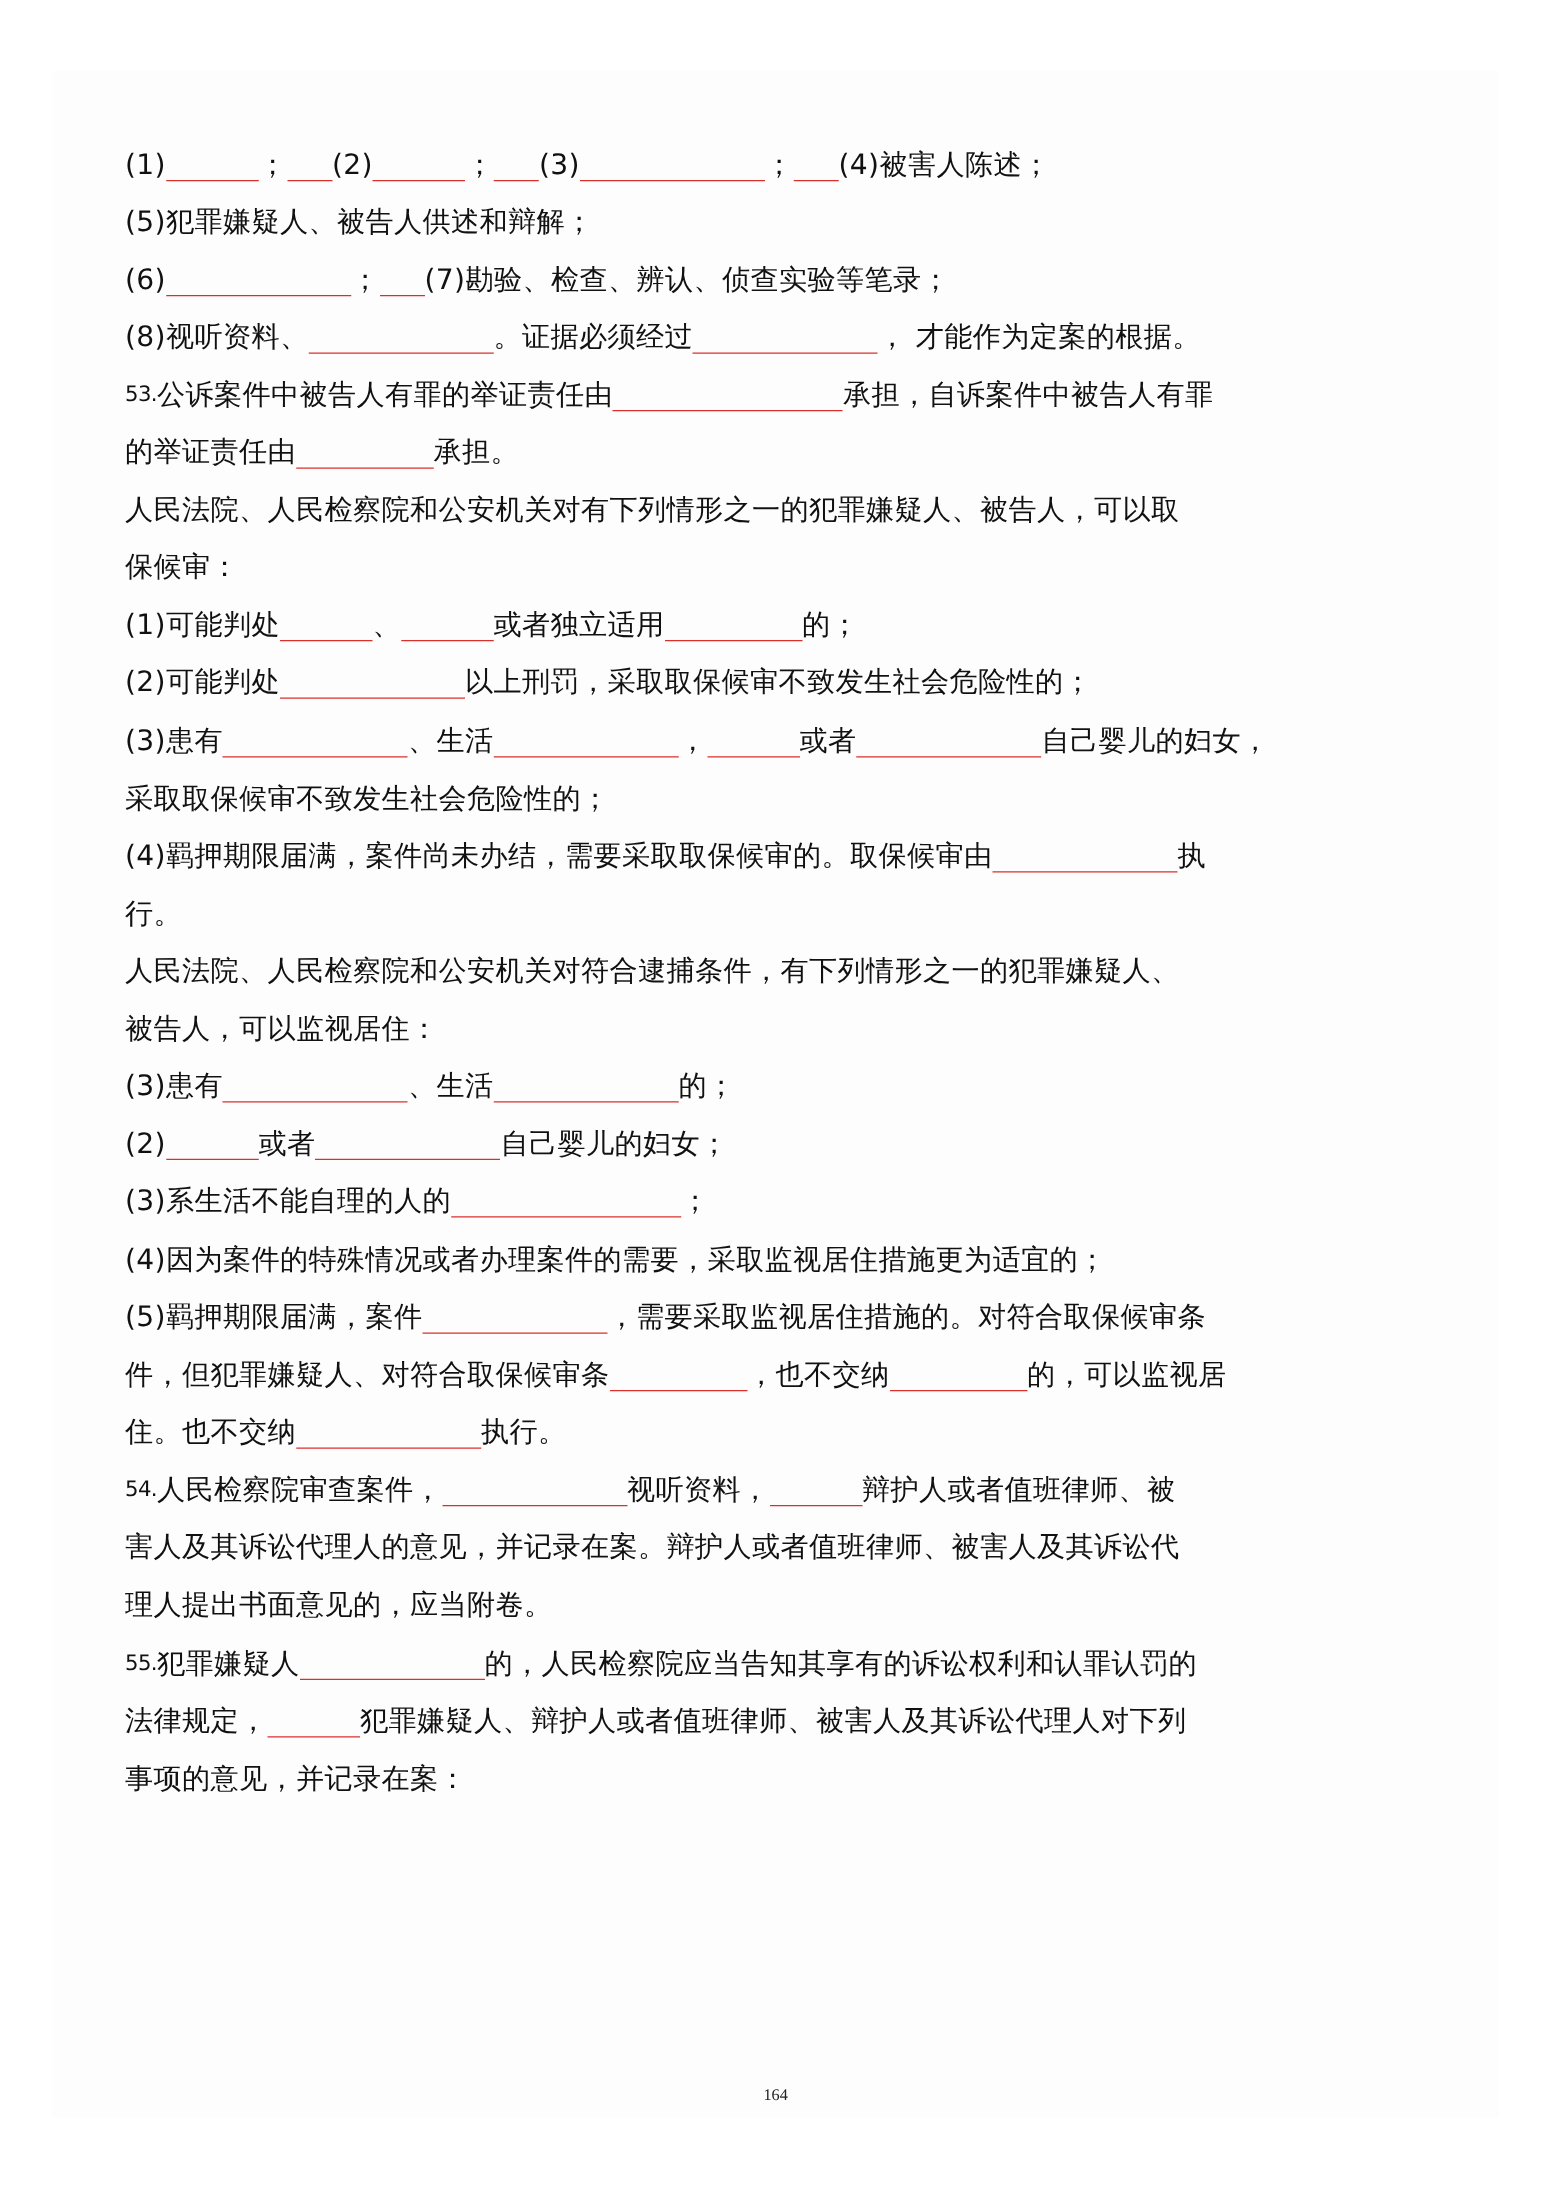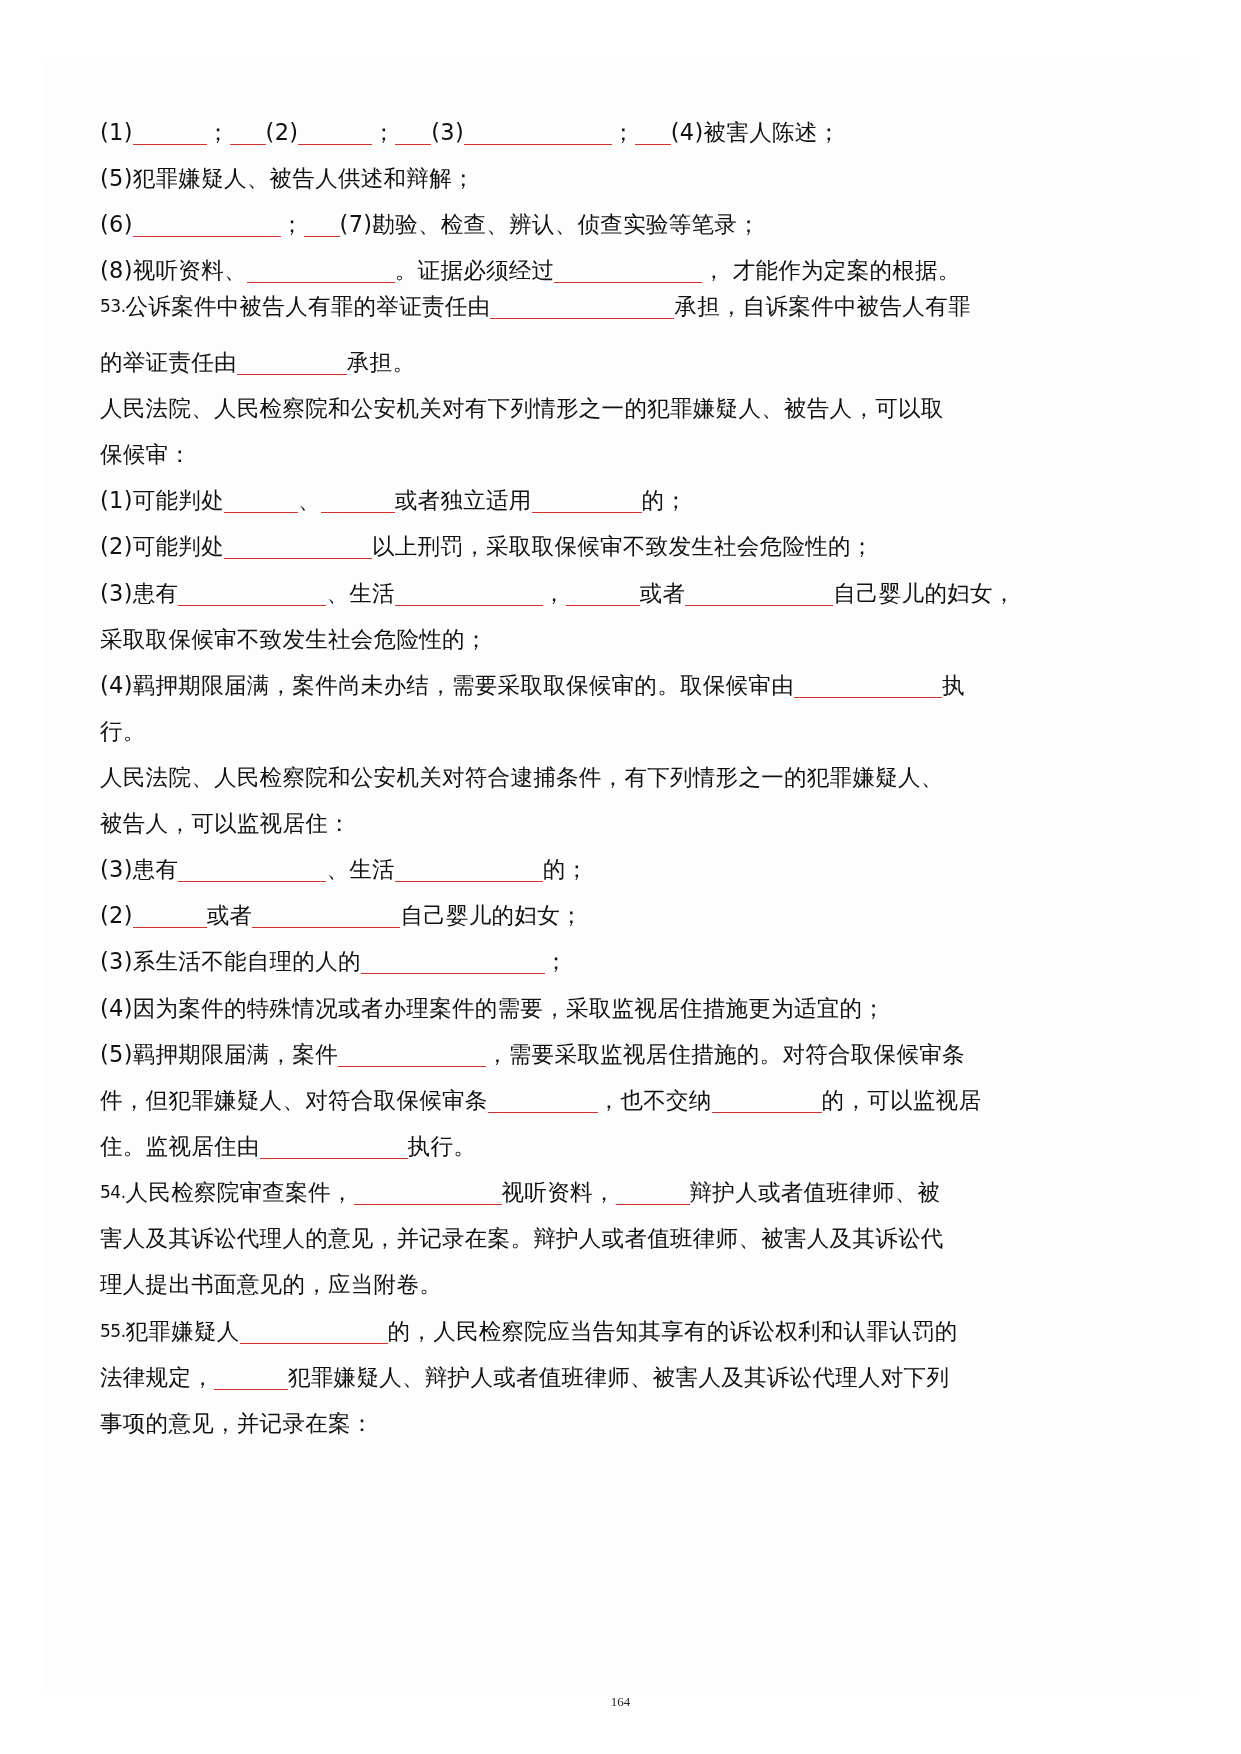--- a/index.html
+++ b/index.html
@@ -14,51 +14,51 @@
     font-size: 22.5px; color: #111111; white-space: nowrap; letter-spacing: 0.3px;
   }
   .seg-text { display: inline-block; vertical-align: bottom; }
   .seg-num { font-size: 17px; letter-spacing: -0.5px; }
   .blank {
     display: inline-block; vertical-align: bottom; height: 24px;
     border-bottom: 1.6px solid #d9302b; margin-bottom: 2px;
   }
   .page-number {
     position: absolute; left: 0; width: 1241px; top: 1668px; text-align: center;
-    font-family: "Liberation Serif", "DejaVu Serif", serif; font-size: 13px; color: #222; margin-top: 26px;
+    font-family: "Liberation Serif", "DejaVu Serif", serif; font-size: 13px; color: #222;
   }
 </style>
 </head>
 <body>
 
 <div class="page"></div>
 <div id="lines">
     <div class="line" style="top: 117px;"><span class="seg-text">(1)</span><span class="blank" style="width: 74px; border-bottom-color: rgb(217, 48, 43);"></span><span class="seg-text">；  </span><span class="blank" style="width: 36px; border-bottom-color: rgb(217, 48, 43);"></span><span class="seg-text">(2)</span><span class="blank" style="width: 74px; border-bottom-color: rgb(217, 48, 43);"></span><span class="seg-text">；  </span><span class="blank" style="width: 36px; border-bottom-color: rgb(217, 48, 43);"></span><span class="seg-text">(3)</span><span class="blank" style="width: 148px; border-bottom-color: rgb(217, 48, 43);"></span><span class="seg-text">；  </span><span class="blank" style="width: 36px; border-bottom-color: rgb(217, 48, 43);"></span><span class="seg-text">(4)被害人陈述；</span></div>
     <div class="line" style="top: 163px;"><span class="seg-text">(5)犯罪嫌疑人、被告人供述和辩解；</span></div>
     <div class="line" style="top: 209px;"><span class="seg-text">(6)</span><span class="blank" style="width: 148px; border-bottom-color: rgb(217, 48, 43);"></span><span class="seg-text">；  </span><span class="blank" style="width: 36px; border-bottom-color: rgb(217, 48, 43);"></span><span class="seg-text">(7)勘验、检查、辨认、侦查实验等笔录；</span></div>
     <div class="line" style="top: 255px;"><span class="seg-text">(8)视听资料、 </span><span class="blank" style="width: 148px; border-bottom-color: rgb(217, 48, 43);"></span><span class="seg-text">。证据必须经过</span><span class="blank" style="width: 148px; border-bottom-color: rgb(217, 48, 43);"></span><span class="seg-text">， 才能作为定案的根据。</span></div>
-    <div class="line" style="top: 291px; text-align: right;"><span class="seg-text seg-num">53.</span><span class="seg-text">公诉案件中被告人有罪的举证责任由</span><span class="blank" style="width: 184px; border-bottom-color: rgb(217, 48, 43);"></span><span class="seg-text">承担，自诉案件中被告人有罪</span></div>
+    <div class="line" style="top: 301px; text-align: right;"><span class="seg-text seg-num">53.</span><span class="seg-text">公诉案件中被告人有罪的举证责任由</span><span class="blank" style="width: 184px; border-bottom-color: rgb(217, 48, 43);"></span><span class="seg-text">承担，自诉案件中被告人有罪</span></div>
     <div class="line" style="top: 347px;"><span class="seg-text">的举证责任由</span><span class="blank" style="width: 110px; border-bottom-color: rgb(217, 48, 43);"></span><span class="seg-text">承担。</span></div>
     <div class="line" style="top: 393px;"><span class="seg-text">人民法院、人民检察院和公安机关对有下列情形之一的犯罪嫌疑人、被告人，可以取</span></div>
     <div class="line" style="top: 439px;"><span class="seg-text">保候审：</span></div>
     <div class="line" style="top: 485px;"><span class="seg-text">(1)可能判处</span><span class="blank" style="width: 74px; border-bottom-color: rgb(217, 48, 43);"></span><span class="seg-text">、</span><span class="blank" style="width: 74px; border-bottom-color: rgb(217, 48, 43);"></span><span class="seg-text">或者独立适用</span><span class="blank" style="width: 110px; border-bottom-color: rgb(217, 48, 43);"></span><span class="seg-text">的；</span></div>
     <div class="line" style="top: 531px;"><span class="seg-text">(2)可能判处</span><span class="blank" style="width: 148px; border-bottom-color: rgb(217, 48, 43);"></span><span class="seg-text">以上刑罚，采取取保候审不致发生社会危险性的；</span></div>
     <div class="line" style="top: 578px;"><span class="seg-text">(3)患有</span><span class="blank" style="width: 148px; border-bottom-color: rgb(217, 48, 43);"></span><span class="seg-text">、生活</span><span class="blank" style="width: 148px; border-bottom-color: rgb(217, 48, 43);"></span><span class="seg-text">，</span><span class="blank" style="width: 74px; border-bottom-color: rgb(217, 48, 43);"></span><span class="seg-text">或者</span><span class="blank" style="width: 148px; border-bottom-color: rgb(217, 48, 43);"></span><span class="seg-text">自己婴儿的妇女，</span></div>
     <div class="line" style="top: 624px;"><span class="seg-text">采取取保候审不致发生社会危险性的；</span></div>
     <div class="line" style="top: 670px;"><span class="seg-text">(4)羁押期限届满，案件尚未办结，需要采取取保候审的。取保候审由</span><span class="blank" style="width: 148px; border-bottom-color: rgb(217, 48, 43);"></span><span class="seg-text">执</span></div>
     <div class="line" style="top: 716px;"><span class="seg-text">行。</span></div>
     <div class="line" style="top: 762px;"><span class="seg-text">人民法院、人民检察院和公安机关对符合逮捕条件，有下列情形之一的犯罪嫌疑人、</span></div>
     <div class="line" style="top: 808px;"><span class="seg-text">被告人，可以监视居住：</span></div>
     <div class="line" style="top: 854px;"><span class="seg-text">(3)患有</span><span class="blank" style="width: 148px; border-bottom-color: rgb(217, 48, 43);"></span><span class="seg-text">、生活</span><span class="blank" style="width: 148px; border-bottom-color: rgb(217, 48, 43);"></span><span class="seg-text">的；</span></div>
     <div class="line" style="top: 900px;"><span class="seg-text">(2)</span><span class="blank" style="width: 74px; border-bottom-color: rgb(217, 48, 43);"></span><span class="seg-text">或者</span><span class="blank" style="width: 148px; border-bottom-color: rgb(217, 48, 43);"></span><span class="seg-text">自己婴儿的妇女；</span></div>
     <div class="line" style="top: 946px;"><span class="seg-text">(3)系生活不能自理的人的</span><span class="blank" style="width: 184px; border-bottom-color: rgb(217, 48, 43);"></span><span class="seg-text">；</span></div>
     <div class="line" style="top: 993px;"><span class="seg-text">(4)因为案件的特殊情况或者办理案件的需要，采取监视居住措施更为适宜的；</span></div>
     <div class="line" style="top: 1039px;"><span class="seg-text">(5)羁押期限届满，案件</span><span class="blank" style="width: 148px; border-bottom-color: rgb(217, 48, 43);"></span><span class="seg-text">，需要采取监视居住措施的。对符合取保候审条</span></div>
     <div class="line" style="top: 1085px;"><span class="seg-text">件，但犯罪嫌疑人、对符合取保候审条</span><span class="blank" style="width: 110px; border-bottom-color: rgb(217, 48, 43);"></span><span class="seg-text">，也不交纳</span><span class="blank" style="width: 110px; border-bottom-color: rgb(217, 48, 43);"></span><span class="seg-text">的，可以监视居</span></div>
-    <div class="line" style="top: 1131px;"><span class="seg-text">住。监视居住由</span><span class="blank" style="width: 148px; border-bottom-color: rgb(217, 48, 43);"></span><span class="seg-text">执行。</span></div>
+    <div class="line" style="top: 1131px;"><span class="seg-text">住。也不交纳</span><span class="blank" style="width: 148px; border-bottom-color: rgb(217, 48, 43);"></span><span class="seg-text">执行。</span></div>
     <div class="line" style="top: 1177px;"><span class="seg-text seg-num">54.</span><span class="seg-text">人民检察院审查案件， </span><span class="blank" style="width: 148px; border-bottom-color: rgb(217, 48, 43);"></span><span class="seg-text">视听资料， </span><span class="blank" style="width: 74px; border-bottom-color: rgb(217, 48, 43);"></span><span class="seg-text">辩护人或者值班律师、被</span></div>
     <div class="line" style="top: 1223px;"><span class="seg-text">害人及其诉讼代理人的意见，并记录在案。辩护人或者值班律师、被害人及其诉讼代</span></div>
     <div class="line" style="top: 1269px;"><span class="seg-text">理人提出书面意见的，应当附卷。</span></div>
     <div class="line" style="top: 1316px; text-align: center;"><span class="seg-text seg-num">55.</span><span class="seg-text">犯罪嫌疑人</span><span class="blank" style="width: 148px; border-bottom-color: rgb(217, 48, 43);"></span><span class="seg-text">的，人民检察院应当告知其享有的诉讼权利和认罪认罚的</span></div>
     <div class="line" style="top: 1362px;"><span class="seg-text">法律规定， </span><span class="blank" style="width: 74px; border-bottom-color: rgb(217, 48, 43);"></span><span class="seg-text">犯罪嫌疑人、辩护人或者值班律师、被害人及其诉讼代理人对下列</span></div>
     <div class="line" style="top: 1408px;"><span class="seg-text">事项的意见，并记录在案：</span></div>
   </div>
 <div class="page-number">164</div>
 
 </body></html>

